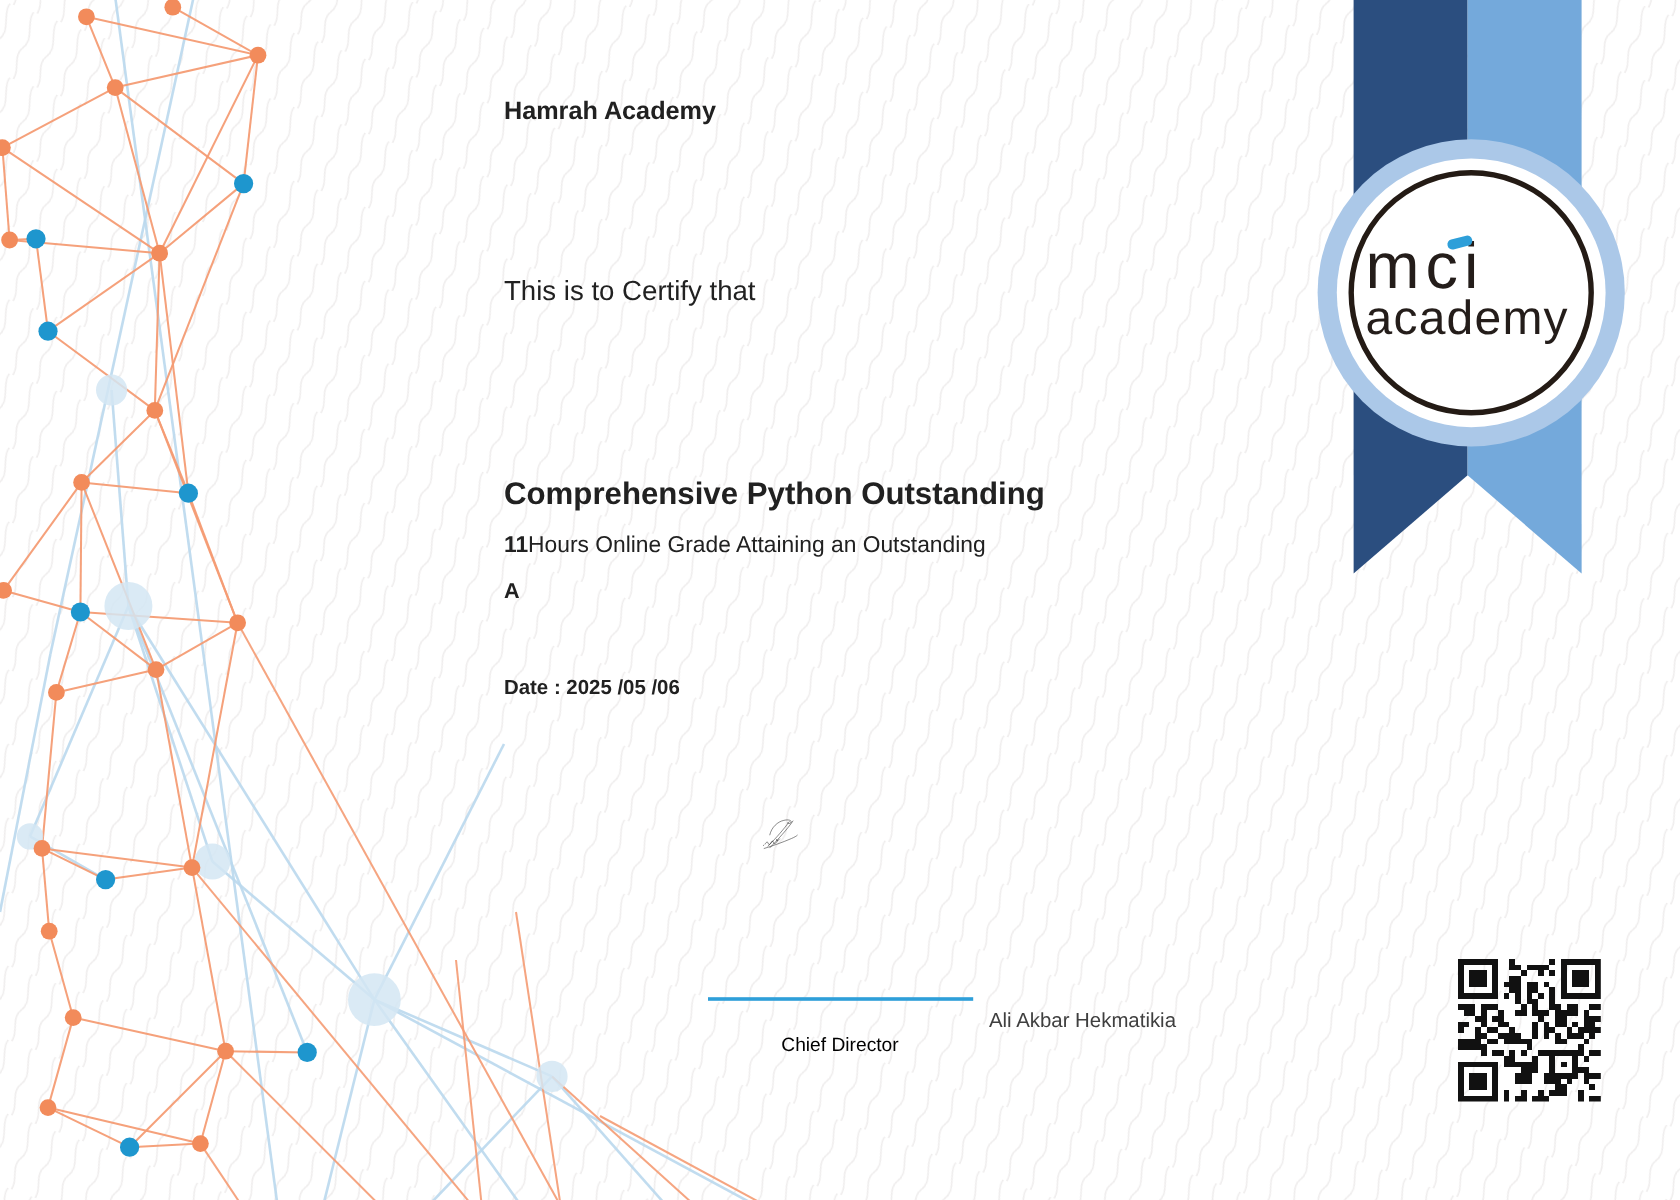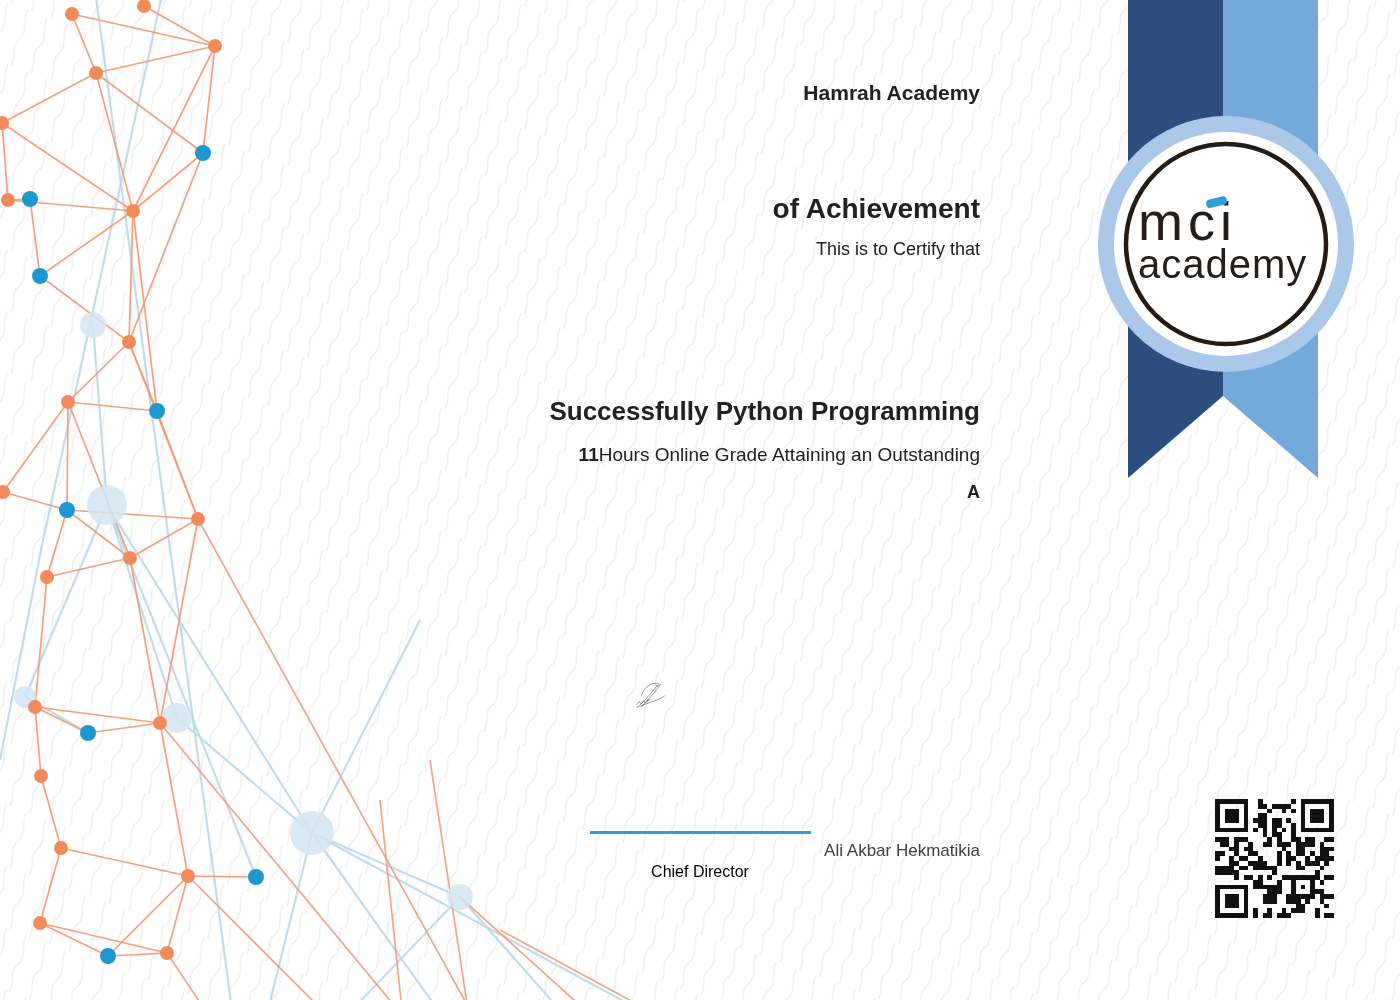--- a/index.html
+++ b/index.html
@@ -2,25 +2,25 @@
 <html><head>
 <meta charset="utf-8">
 <style>
   html,body{margin:0;padding:0;}
   body{width:1400px;height:1000px;background:#fff;font-family:"Liberation Sans",sans-serif;}
   .page{position:relative;width:1400px;height:1000px;overflow:hidden;background:#fff;}
   .layer{position:absolute;left:0;top:0;}
   .waves{z-index:0;}
   .network{z-index:1;}
   .content{position:absolute;left:420px;top:0;width:560px;height:1000px;z-index:3;}
-  .content > div, .content > p{position:absolute;left:0;width:560px;margin:0;text-align:right;color:#212121;}
+  .content > div, .content > p{position:absolute;left:0;width:560px;margin:0;text-align:left;color:#212121;}
   .issuer{top:81px;font-size:21px;font-weight:700;color:#F8981D;}
   .title1{top:136px;font-size:29px;font-weight:700;letter-spacing:.5px;}
   .title2{top:193px;font-size:28px;font-weight:700;}
-  .intro{top:239px;font-size:18px;font-weight:500;color:#2b2b2b;}
+  .intro{top:229px;font-size:23px;font-weight:500;color:#2b2b2b;}
   .recipient{top:303px;font-size:34px;font-weight:700;letter-spacing:.6px;}
   .completed{top:366px;font-size:19px;font-weight:600;}
   .course{top:396px;font-size:26px;font-weight:700;}
   .hours{top:444px;font-size:19px;font-weight:400;color:#262626;}
   .hours b{font-weight:700;}
   .grade{top:482px;font-size:18px;font-weight:700;}
   .gradeline{top:514px;font-size:19px;font-weight:400;color:#2b2b2b;}
   .dateline{top:563px;font-size:17px;font-weight:700;}
   .sig-svg{position:absolute;left:575px;top:682px;z-index:3;}
   .sig-line{position:absolute;left:590px;top:831px;width:221px;height:3px;background:#2E9FD9;z-index:3;}
@@ -151,25 +151,25 @@
       <circle cx="40" cy="276" r="8" fill="#1E96CE"></circle>
       <circle cx="157" cy="411" r="8" fill="#1E96CE"></circle>
       <circle cx="67" cy="510" r="8" fill="#1E96CE"></circle>
       <circle cx="88" cy="733" r="8" fill="#1E96CE"></circle>
       <circle cx="256" cy="877" r="8" fill="#1E96CE"></circle>
       <circle cx="108" cy="956" r="8" fill="#1E96CE"></circle>
     </svg>
 
   <div class="content">
     <div class="issuer">Hamrah Academy</div>
-    <div class="title2">of Achievement</div>
     <p class="intro">This is to Certify that</p>
-    <div class="course">Successfully Python Programming</div>
+    <div class="course">Comprehensive Python Outstanding</div>
     <p class="hours"><b>11</b><span>Hours Online Grade Attaining an Outstanding</span></p>
     <div class="grade">A</div>
+    <p class="dateline">Date : 2025 /05 /06</p>
   </div>
 
   <svg class="sig-svg" width="250" height="150" viewBox="575 682 825 832">
     <g fill="none" stroke="#151515" stroke-width="2.3" stroke-linecap="round" transform="translate(0,0)">
       <path d="M663,758 C671,722 700,697 728,691 C750,686 763,691 762,699 C761,706 750,708 744,703"></path>
       <path d="M770,694 C745,731 700,780 663,818"></path>
       <path d="M753,697 C730,729 695,770 655,810"></path>
       <path d="M641,801 c5,-11 13,-13 15,-3 c2,9 10,3 13,-5 c3,-9 11,-7 11,1 c0,8 9,6 14,-2 l7,-9"></path>
       <path d="M694,779 c-2,6 3,9 8,4 l6,-6"></path>
       <path d="M637,821 C676,809 724,792 763,775 C777,769 786,764 790,760"></path>

